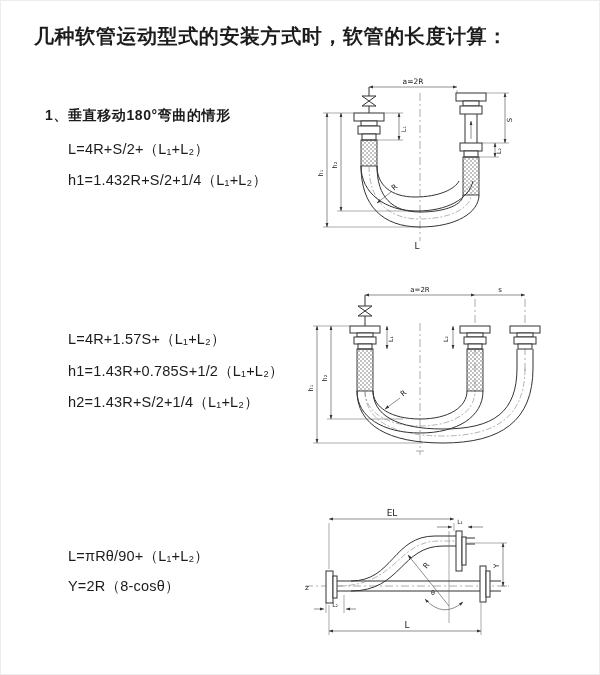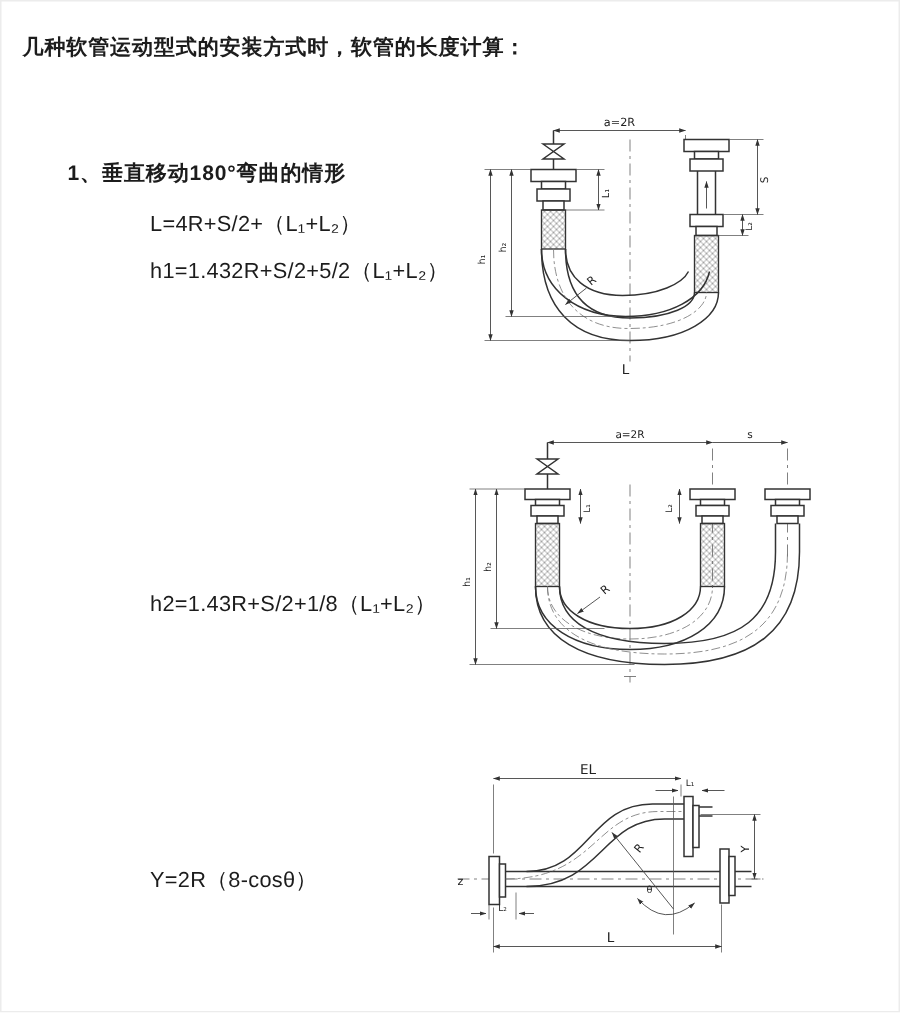--- a/index.html
+++ b/index.html
@@ -1,45 +1,48 @@
 <!DOCTYPE html>
 <html><head>
 <meta charset="utf-8">
 <style>
   html,body{margin:0;padding:0;background:#ffffff;}
   .page{
     position:relative;width:600px;height:675px;background:#fff;
     font-family:"Liberation Sans","DejaVu Sans",sans-serif;color:#1c1c1c;
     overflow:hidden;border:1px solid #ececec;box-sizing:border-box;
   }
-  .title{position:absolute;left:14px;top:22px;font-size:14px;font-weight:700;letter-spacing:.6px;white-space:nowrap;}
+  .title{position:absolute;left:33px;top:22px;font-size:20px;font-weight:700;letter-spacing:.6px;white-space:nowrap;}
   .heading{position:absolute;left:44px;font-size:14px;font-weight:700;letter-spacing:.6px;white-space:nowrap;}
-  .formula{position:absolute;left:67px;font-size:14.5px;font-weight:500;letter-spacing:.2px;white-space:nowrap;margin-left:32px;}
+  .formula{position:absolute;left:67px;font-size:14.5px;font-weight:500;letter-spacing:.2px;white-space:nowrap;}
   svg{position:absolute;}
   svg text{font-family:"DejaVu Sans","Liberation Sans",sans-serif;fill:#222;}
   .obj{stroke:#333;stroke-width:1;fill:none;}
   .objf{stroke:#333;stroke-width:1;fill:#fff;}
   .dim{stroke:#444;stroke-width:.6;fill:none;}
   .ext{stroke:#555;stroke-width:.5;fill:none;}
   .cl{stroke:#666;stroke-width:.55;fill:none;stroke-dasharray:8 3 2 3;}
   .cla{stroke:#777;stroke-width:.55;fill:none;stroke-dasharray:6 2 2 2;}
 </style>
 </head>
 <body>
 
 <div class="page">
 
   <div class="title">几种软管运动型式的安装方式时，软管的长度计算：</div>
 
   <div class="heading" style="top:106px">1、垂直移动180°弯曲的情形</div>
   <div class="formula" style="top:139px">L=4R+S/2+（L₁+L₂）</div>
-  <div class="formula" style="top:170px">h1=1.432R+S/2+5/2（L₁+L₂）</div>
-
-  <div class="formula" style="top:392px">h2=1.43R+S/2+1/8（L₁+L₂）</div>
-
+  <div class="formula" style="top:170px">h1=1.432R+S/2+1/4（L₁+L₂）</div>
+
+  <div class="formula" style="top:329px">L=4R+1.57S+（L₁+L₂）</div>
+  <div class="formula" style="top:361px">h1=1.43R+0.785S+1/2（L₁+L₂）</div>
+  <div class="formula" style="top:392px">h2=1.43R+S/2+1/4（L₁+L₂）</div>
+
+  <div class="formula" style="top:546px">L=πRθ/90+（L₁+L₂）</div>
   <div class="formula" style="top:576px">Y=2R（8-cosθ）</div>
 
   <svg id="d1" style="left:306px;top:64px" width="276" height="190" viewBox="0 0 276 190">
     <defs>
       <marker id="ar1" viewBox="0 0 8 8" refX="7.5" refY="4" markerWidth="7.5" markerHeight="7.5" orient="auto-start-reverse">
         <path d="M0,1.4 L8,4 L0,6.6 z" fill="#333"></path>
       </marker>
       <pattern id="hz1" width="4" height="4" patternUnits="userSpaceOnUse">
         <path d="M0,0 L4,4 M4,0 L0,4" stroke="#777" stroke-width="0.45"></path>
       </pattern>

